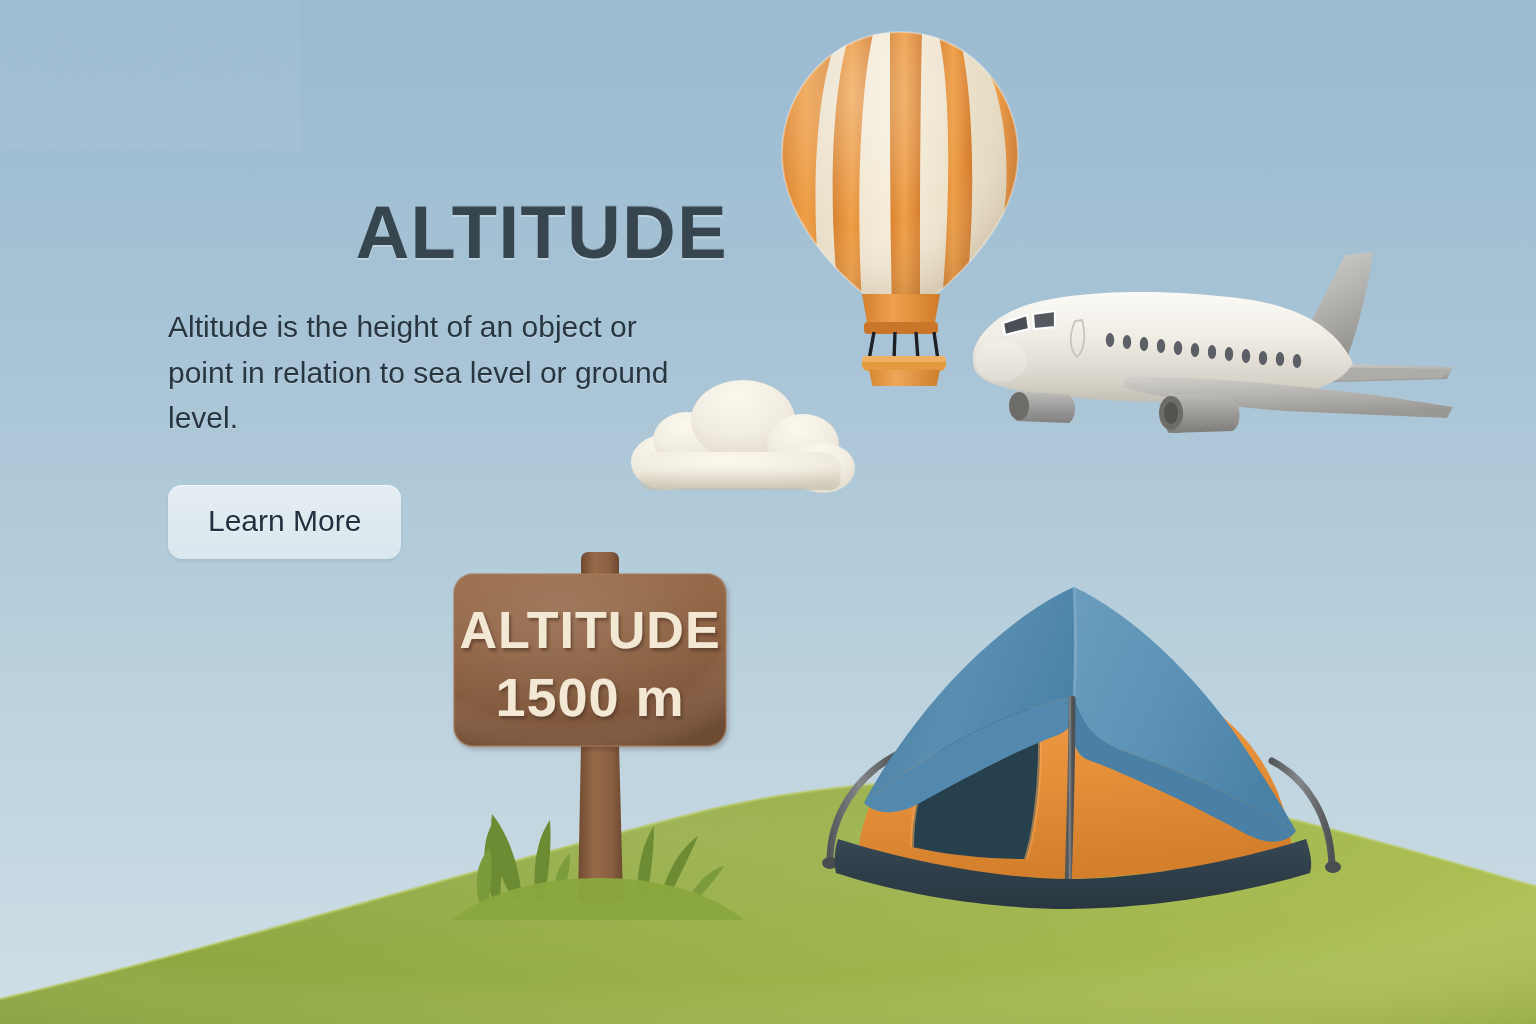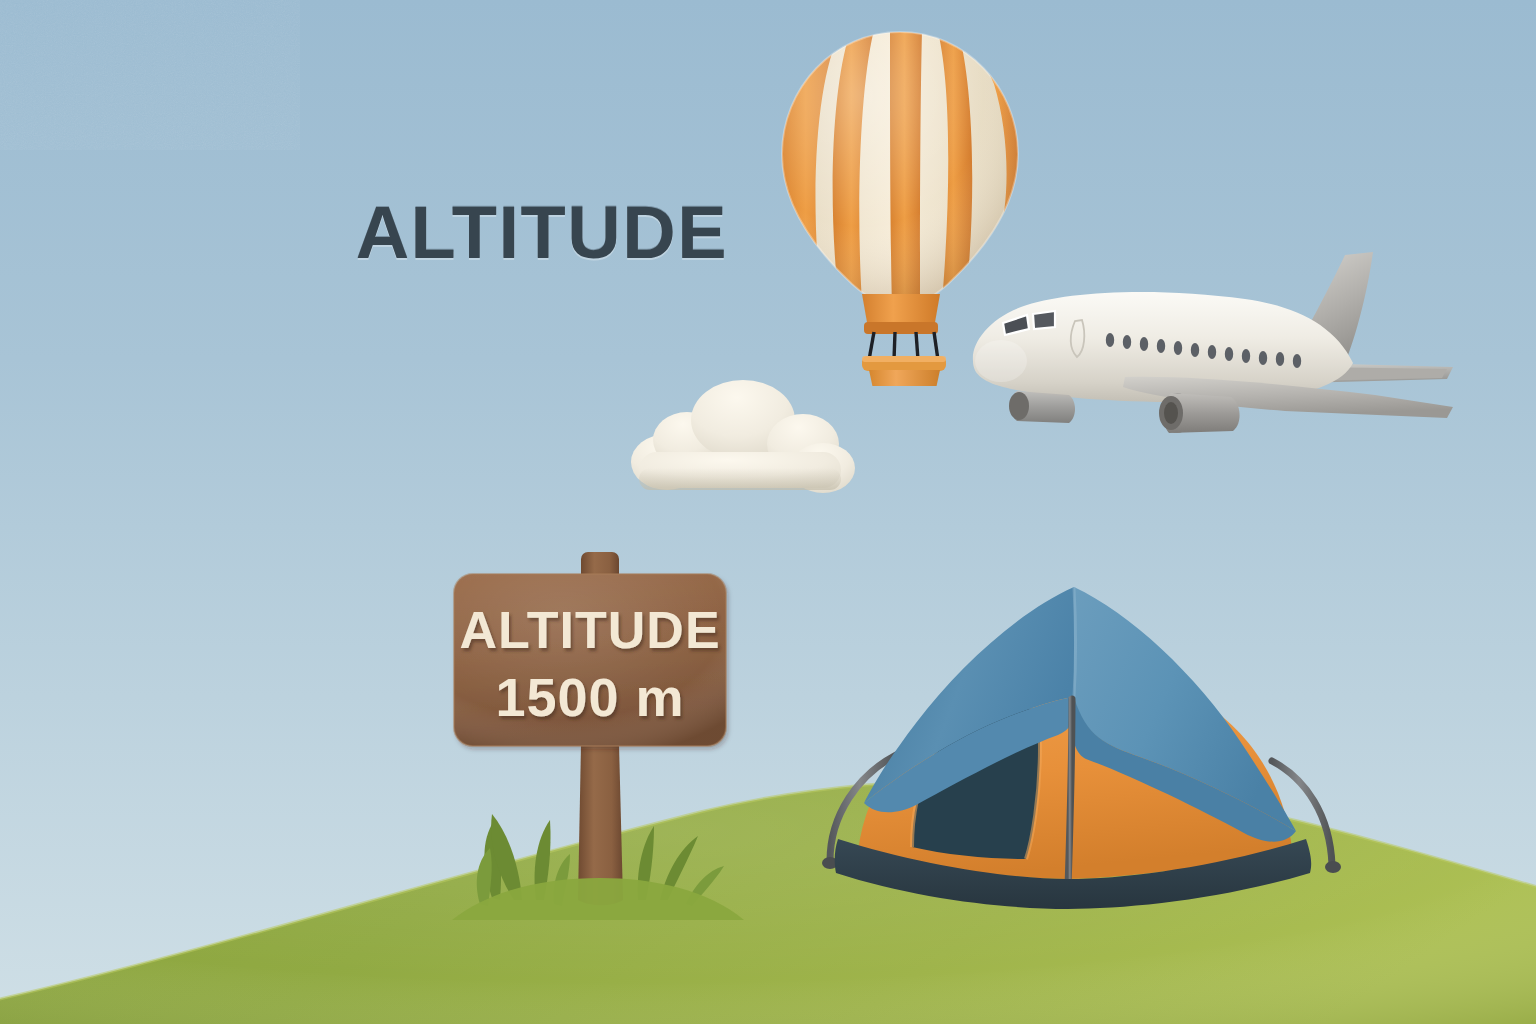--- a/index.html
+++ b/index.html
@@ -100,20 +100,22 @@
 
       <path d="M -40 1008
                C 180 960, 430 880, 700 812
                C 880 768, 1080 772, 1260 812
                C 1380 840, 1470 868, 1576 898" fill="none" stroke="#b9ca63" stroke-opacity="0.55" stroke-width="3"></path>
     </svg>
   </div>
 
   <div id="copy">
     <div id="title">ALTITUDE</div>
+    <div id="desc">Altitude is the height of an object or point in relation to sea level or ground level.</div>
+    <button id="cta">Learn More</button>
   </div>
 
   <svg id="cloud" class="layer" viewBox="0 0 240 130">
     <defs>
       <radialGradient id="cldG" cx="0.44" cy="0.22" r="0.88">
         <stop offset="0" stop-color="#fcf8ee"></stop>
         <stop offset="0.55" stop-color="#f1ece0"></stop>
         <stop offset="1" stop-color="#ddd7c8"></stop>
       </radialGradient>
       <linearGradient id="cldBot" x1="0" y1="0" x2="0" y2="1">

